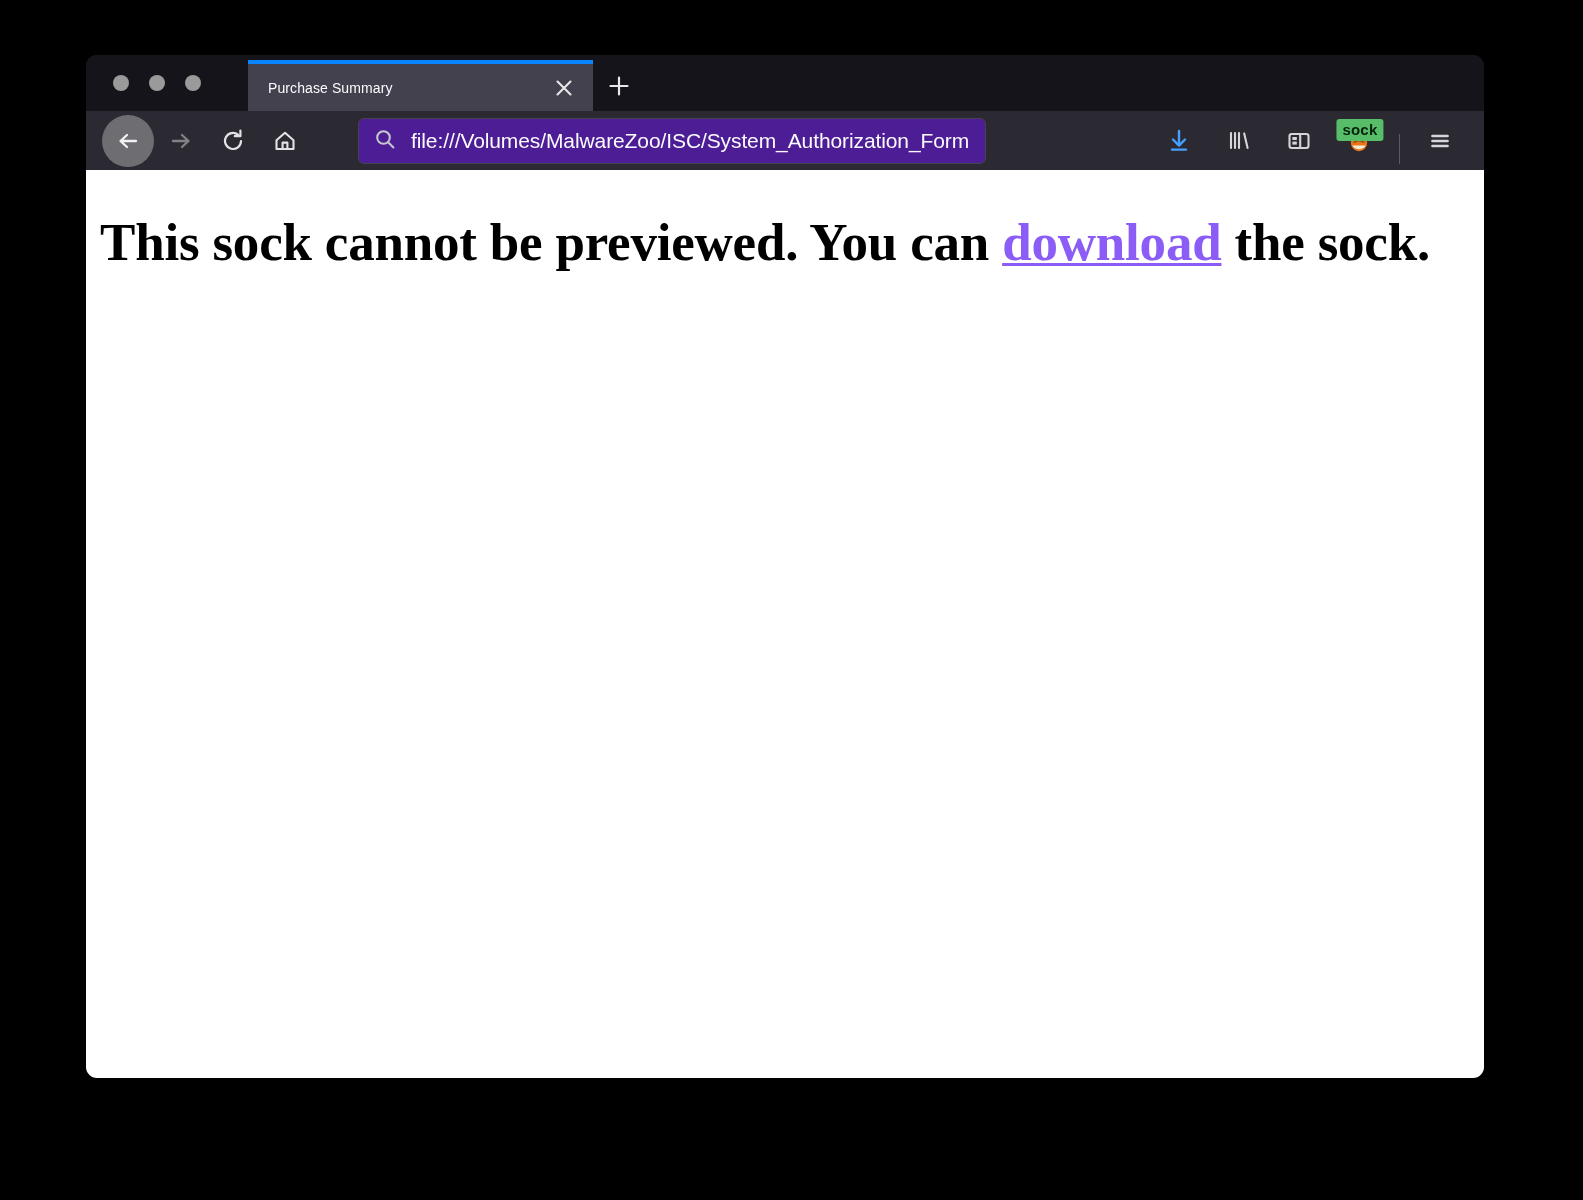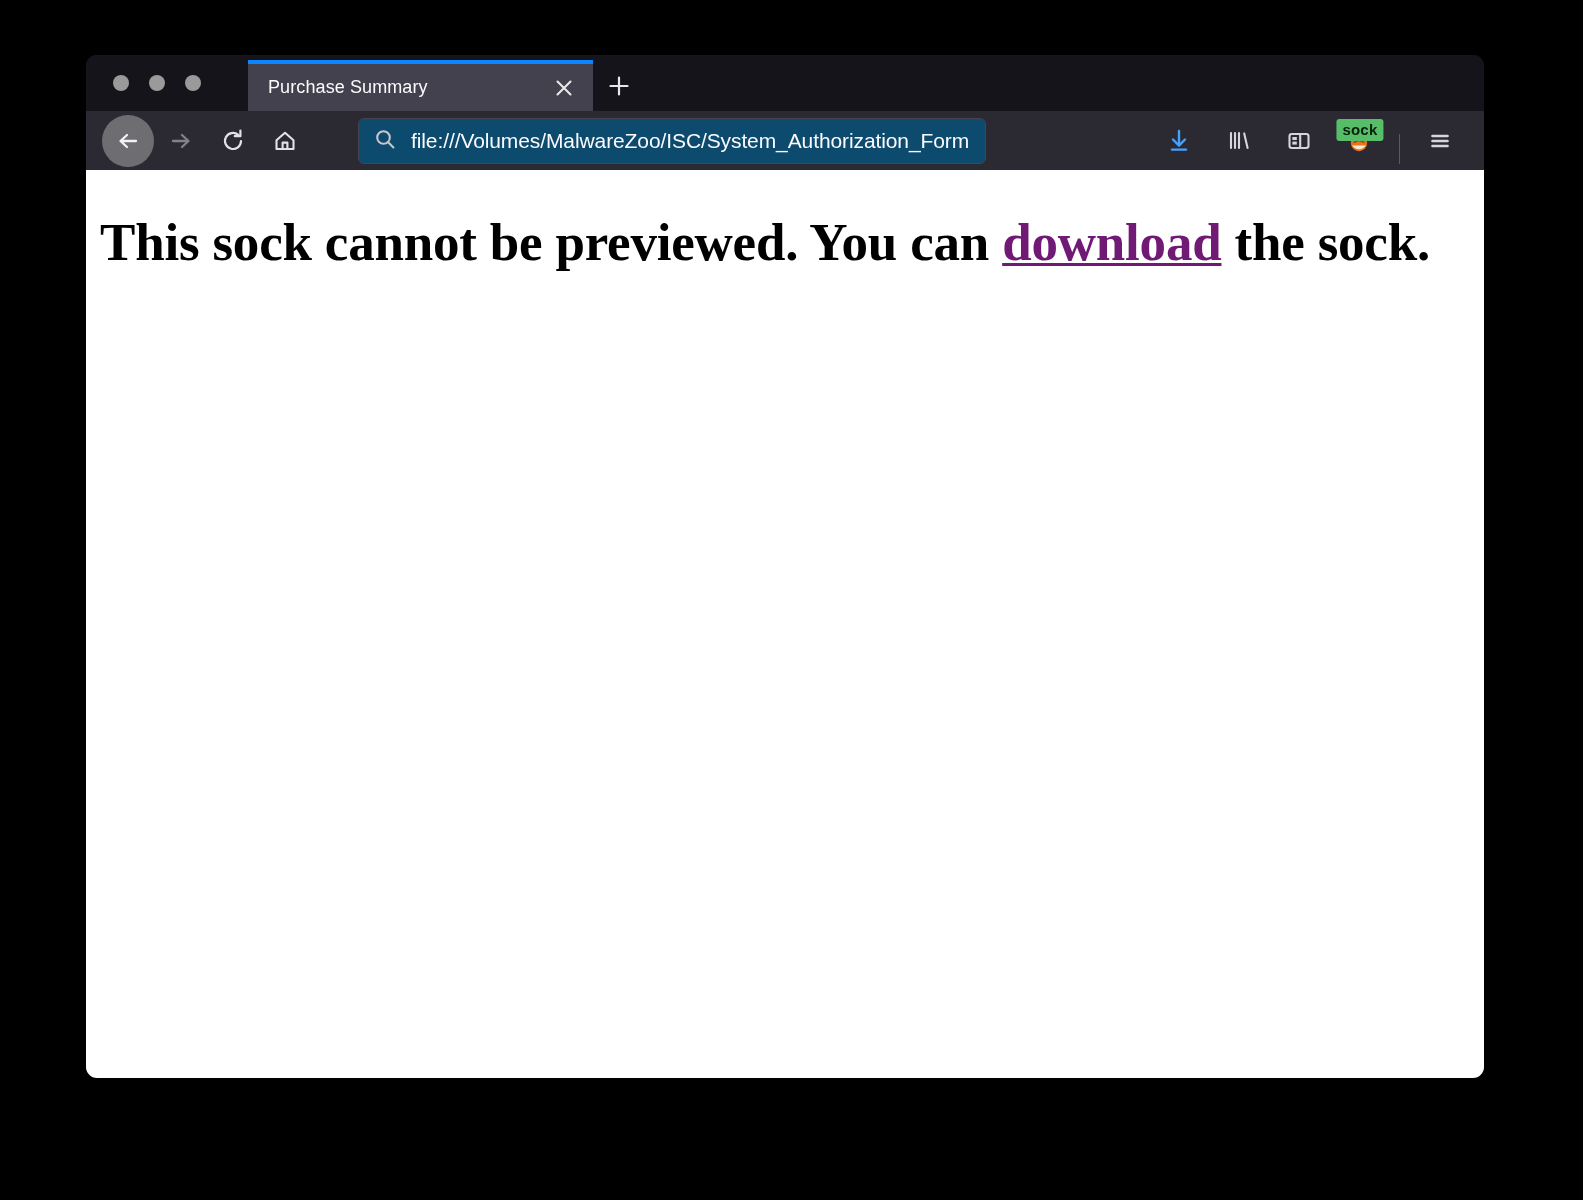--- a/index.html
+++ b/index.html
@@ -58,21 +58,21 @@
     background: #42414d;
     border-top: 4px solid #0a84ff;
     display: flex;
     align-items: center;
     padding: 0 14px 0 20px;
     flex: 0 0 auto;
     position: relative;
   }
   .tab-title {
     color: #fbfbfe;
-    font-size: 18px;
+    font-size: 14px;
     white-space: nowrap;
     overflow: hidden;
     text-overflow: ellipsis;
     flex: 1 1 auto;
     letter-spacing: 0.1px;
   }
   .tab-close {
     width: 30px;
     height: 30px;
     flex: 0 0 auto;
@@ -111,21 +111,21 @@
     flex: 0 0 auto;
     margin-right: 6px;
   }
   .nav-btn.back { background: #6e6e72; width: 52px; height: 52px; margin-right: 4px; }
   .nav-btn.forward { opacity: 0.55; }
 
   .urlbar {
     flex: 0 0 auto;
     width: 628px;
     height: 46px;
-    background: #0c4a6e;
+    background: #4c1d95;
     border: 1px solid #45444f;
     border-radius: 6px;
     display: flex;
     align-items: center;
     padding: 0 14px;
     margin-left: 44px;
     overflow: hidden;
   }
   .urlbar .url-text {
     color: #fbfbfe;
@@ -205,21 +205,21 @@
   }
   .page-heading {
     font-family: "Liberation Serif", "DejaVu Serif", serif;
     font-weight: bold;
     font-size: 53px;
     line-height: 1.15;
     color: #000000;
     letter-spacing: -0.2px;
   }
   .page-heading a {
-    color: #701a75;
+    color: #8b5cf6;
     text-decoration-thickness: 3px;
     text-underline-offset: 3px;
   }
 </style>
 </head>
 <body>
 
 <div class="browser-window">
 
   <div class="tab-strip">

